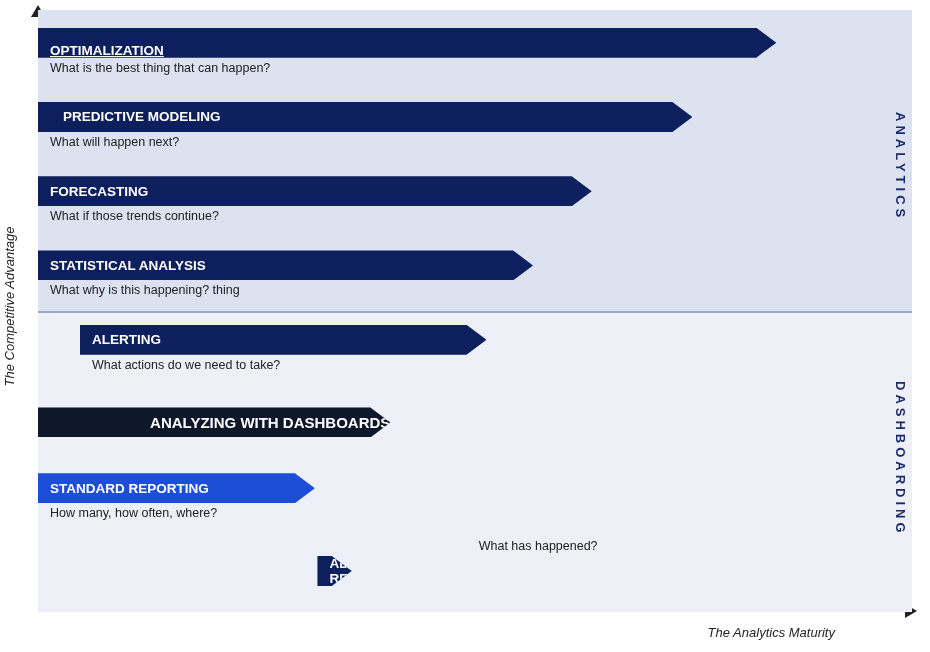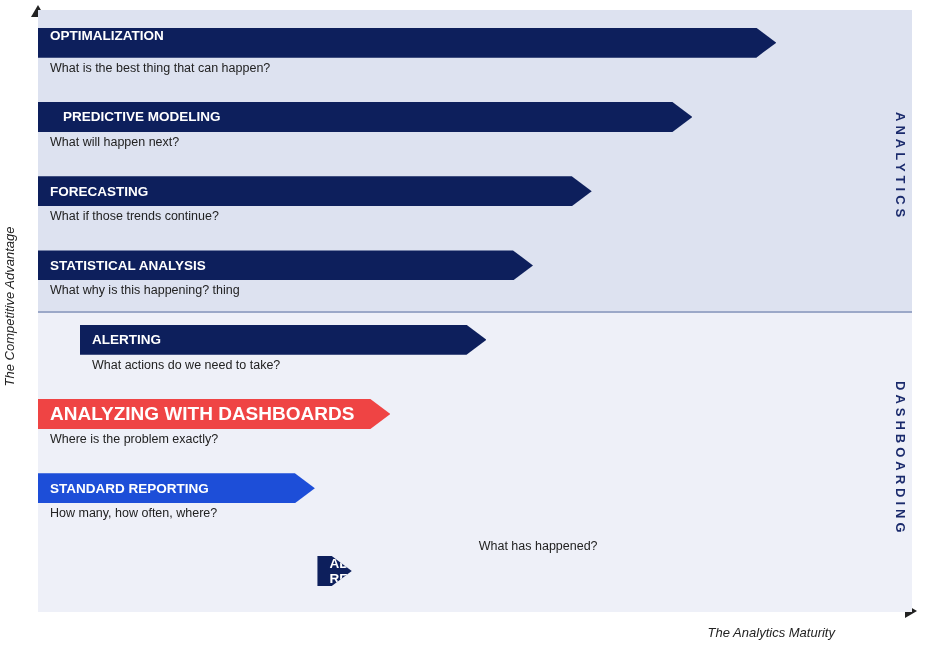--- a/index.html
+++ b/index.html
@@ -141,21 +141,21 @@
            font-weight:bold;
            color:#1a2a6c;
            letter-spacing:4px;
            z-index:10;
          ">DASHBOARDING</div>
 
     <div style="position:absolute; left:0; top:0; right:35px; bottom:0; display:flex; flex-direction:column; justify-content:space-evenly; padding: 4px 0;">
 
       <div style="display:flex; flex-direction:column; flex:1; justify-content:center; padding: 2px 0;">
         <div style="display:flex; align-items:center;">
-          <div style="width:88%; height:30px; background:#0d1f5c; color:#fff; font-weight:bold; font-size:13.5px; display:flex; align-items:flex-start; padding-left:12px; position:relative; clip-path: polygon(0 0, calc(100% - 20px) 0, 100% 50%, calc(100% - 20px) 100%, 0 100%);">
+          <div style="width:88%; height:30px; background:#0d1f5c; color:#fff; font-weight:bold; font-size:13.5px; display:flex; align-items:flex-end; padding-left:12px; position:relative; clip-path: polygon(0 0, calc(100% - 20px) 0, 100% 50%, calc(100% - 20px) 100%, 0 100%); text-decoration: underline;">
             <span>OPTIMALIZATION</span>
           </div>
         </div>
         <div style="font-size:12.5px; color:#222; padding:3px 0 0 12px;">What is the best thing that can happen?</div>
       </div>
 
       <div style="display:flex; flex-direction:column; flex:1; justify-content:center; padding: 2px 0;">
         <div style="display:flex; align-items:center;">
           <div style="width:78%; height:30px; background:#0d1f5c; color:#fff; font-weight:bold; font-size:13.5px; display:flex; align-items:center; padding-left:25px; position:relative; clip-path: polygon(0 0, calc(100% - 20px) 0, 100% 50%, calc(100% - 20px) 100%, 0 100%);">
             <span>PREDICTIVE MODELING</span>
@@ -186,25 +186,24 @@
         <div style="display:flex; align-items:center;">
           <div style="width:51%; height:30px; background:#0d1f5c; color:#fff; font-weight:bold; font-size:13.5px; display:flex; align-items:center; padding-left:12px; position:relative; clip-path: polygon(0 0, calc(100% - 20px) 0, 100% 50%, calc(100% - 20px) 100%, 0 100%);">
             <span>ALERTING</span>
           </div>
         </div>
         <div style="font-size:12.5px; color:#222; padding:3px 0 0 12px;">What actions do we need to take?</div>
       </div>
 
       <div style="display:flex; flex-direction:column; flex:1; justify-content:center; padding: 2px 0;">
         <div style="display:flex; align-items:center;">
-          <div style="width:42%; height:30px; background:#ef4444; color:#fff; font-weight:bold; font-size:19px; display:flex; align-items:center; padding-left:12px; position:relative; clip-path: polygon(0 0, calc(100% - 20px) 0, 100% 50%, calc(100% - 20px) 100%, 0 100%);">
+          <div style="width:42%; height:30px; background:#0f172a; color:#fff; font-weight:bold; font-size:15px; display:flex; align-items:center; padding-left:12px; position:relative; clip-path: polygon(0 0, calc(100% - 20px) 0, 100% 50%, calc(100% - 20px) 100%, 0 100%); justify-content: flex-end;">
             <span>ANALYZING WITH DASHBOARDS</span>
           </div>
         </div>
-        <div style="font-size:12.5px; color:#222; padding:3px 0 0 12px;">Where is the problem exactly?</div>
       </div>
 
       <div style="display:flex; flex-direction:column; flex:1; justify-content:center; padding: 2px 0;">
         <div style="display:flex; align-items:center;">
           <div style="width:33%; height:30px; background:#1d4ed8; color:#fff; font-weight:bold; font-size:13.5px; display:flex; align-items:center; padding-left:12px; position:relative; clip-path: polygon(0 0, calc(100% - 20px) 0, 100% 50%, calc(100% - 20px) 100%, 0 100%);">
             <span>STANDARD REPORTING</span>
           </div>
         </div>
         <div style="font-size:12.5px; color:#222; padding:3px 0 0 12px;">How many, how often, where?</div>
       </div>

